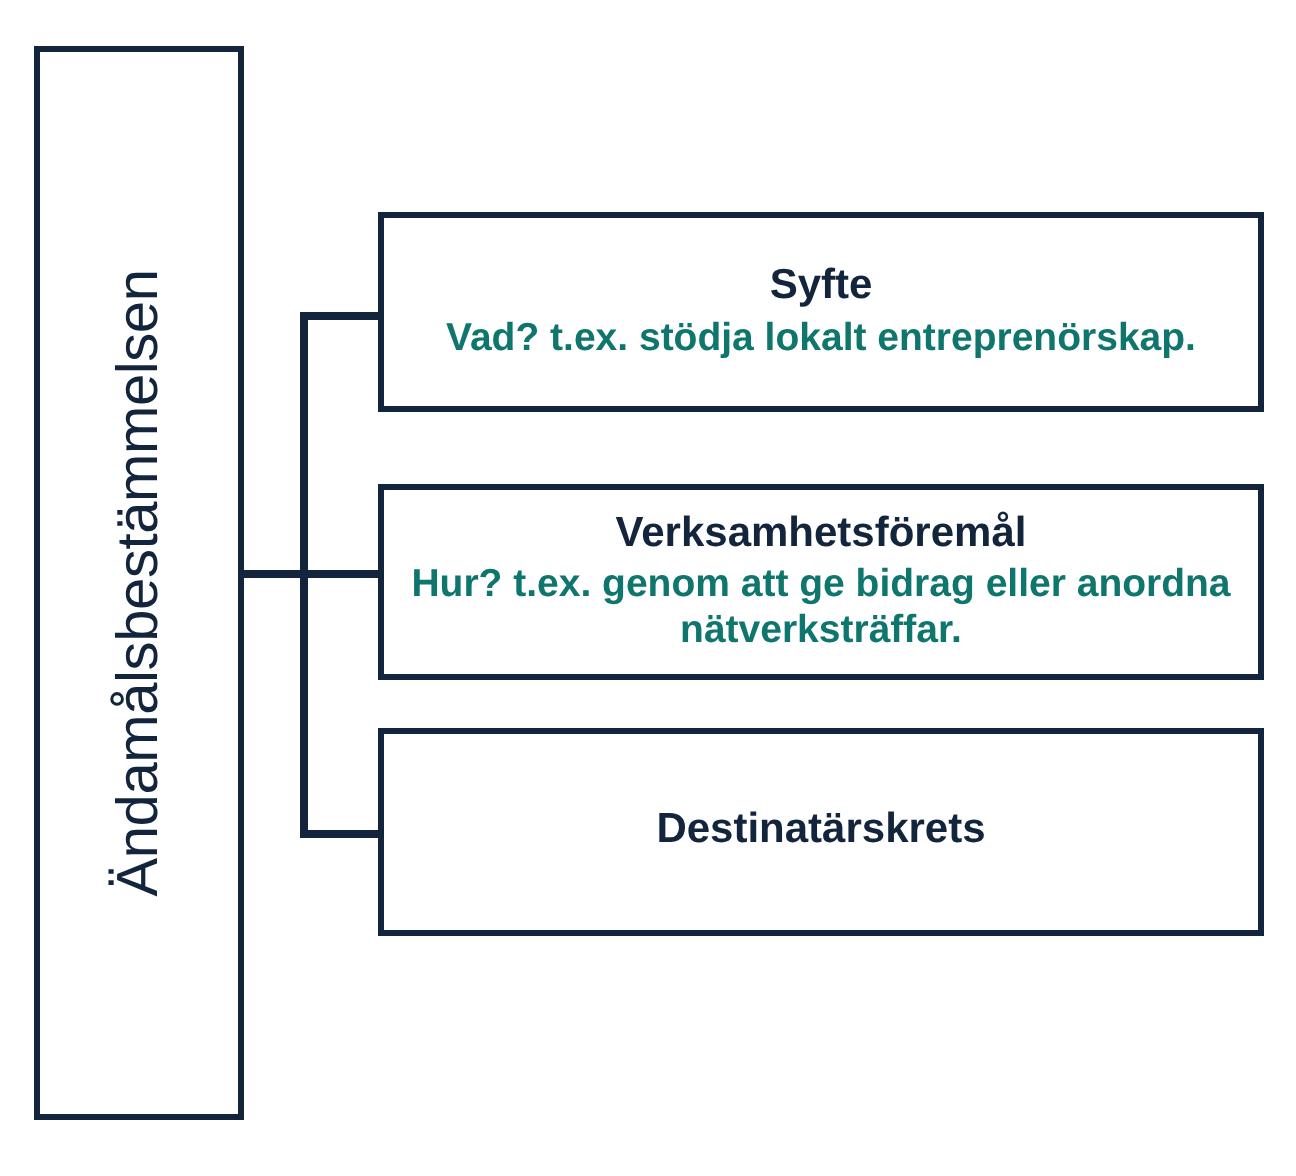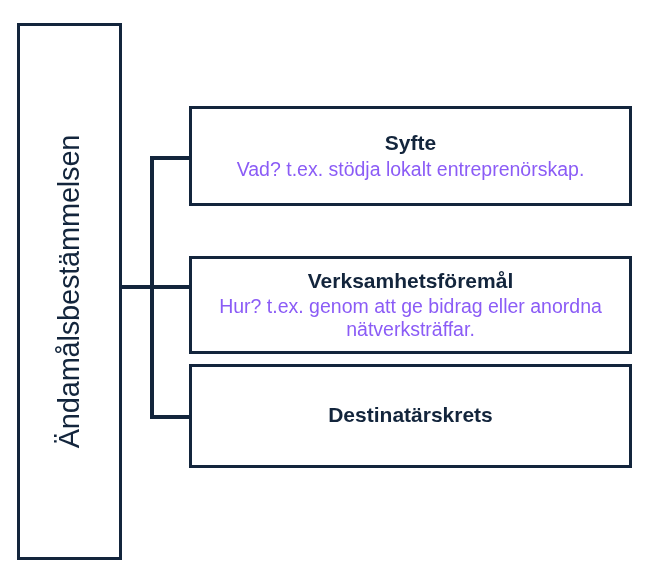--- a/index.html
+++ b/index.html
@@ -100,37 +100,37 @@
     box-sizing: border-box;
     border: 3px solid #13253c;
     background: #ffffff;
     display: flex;
     flex-direction: column;
     align-items: center;
     justify-content: center;
     padding: 4px 6px;
   }
   .leaf-1 { top: 106px;  height: 100px; }
-  .leaf-2 { top: 256px;  height: 98px;  }
+  .leaf-2 { top: 242px;  height: 98px;  }
   .leaf-3 { top: 364px;  height: 104px; gap: 36px; }
 
   .leaf-title {
     font-size: 21px;
     font-weight: bold;
     line-height: 1.15;
     text-align: center;
     color: #13253c;
     margin: 0 0 2px 0;
   }
   .leaf-body {
     font-size: 19.5px;
-    font-weight: 400;
+    font-weight: 700;
     line-height: 1.18;
     text-align: center;
-    color: #8b5cf6;
+    color: #0f766e;
     margin: 0;
     white-space: pre-line;
   }
 </style>
 </head>
 <body>
 
 <div id="diagram">
 
   <div class="root-box">

